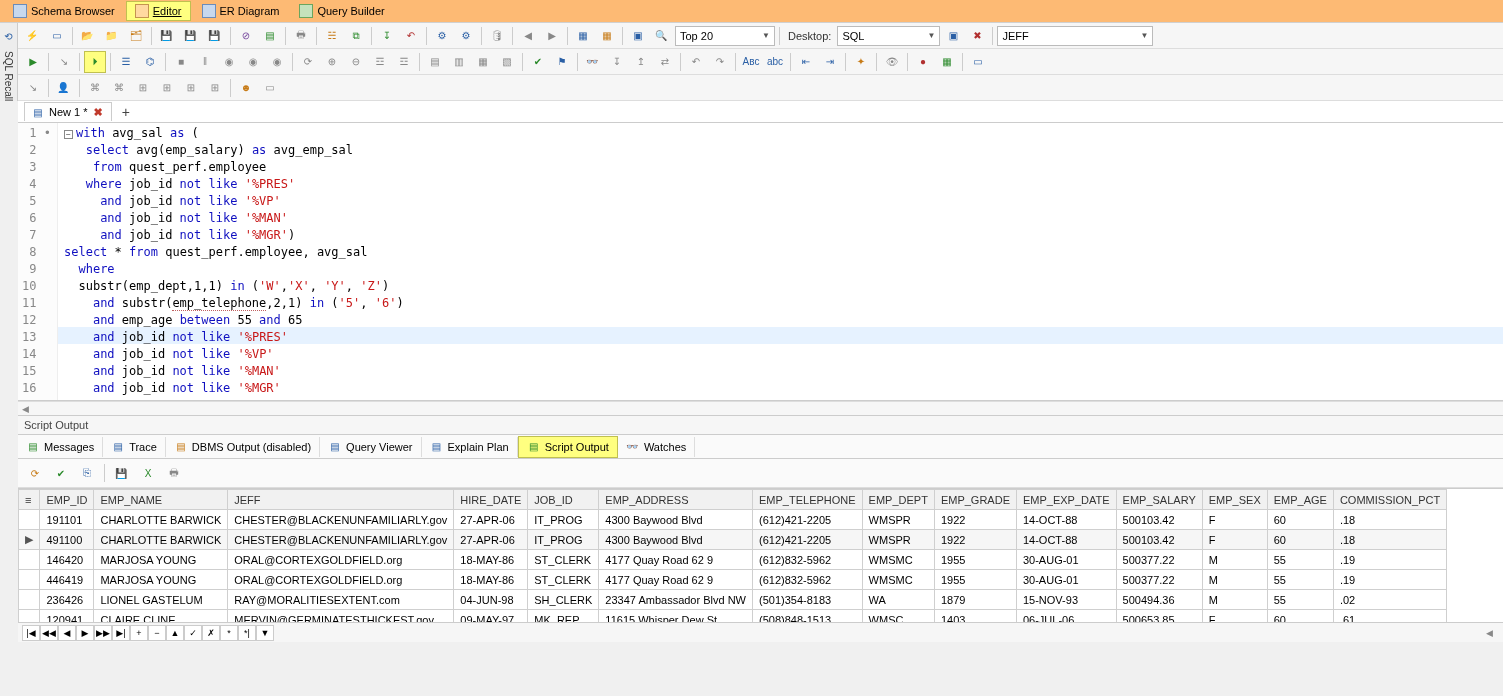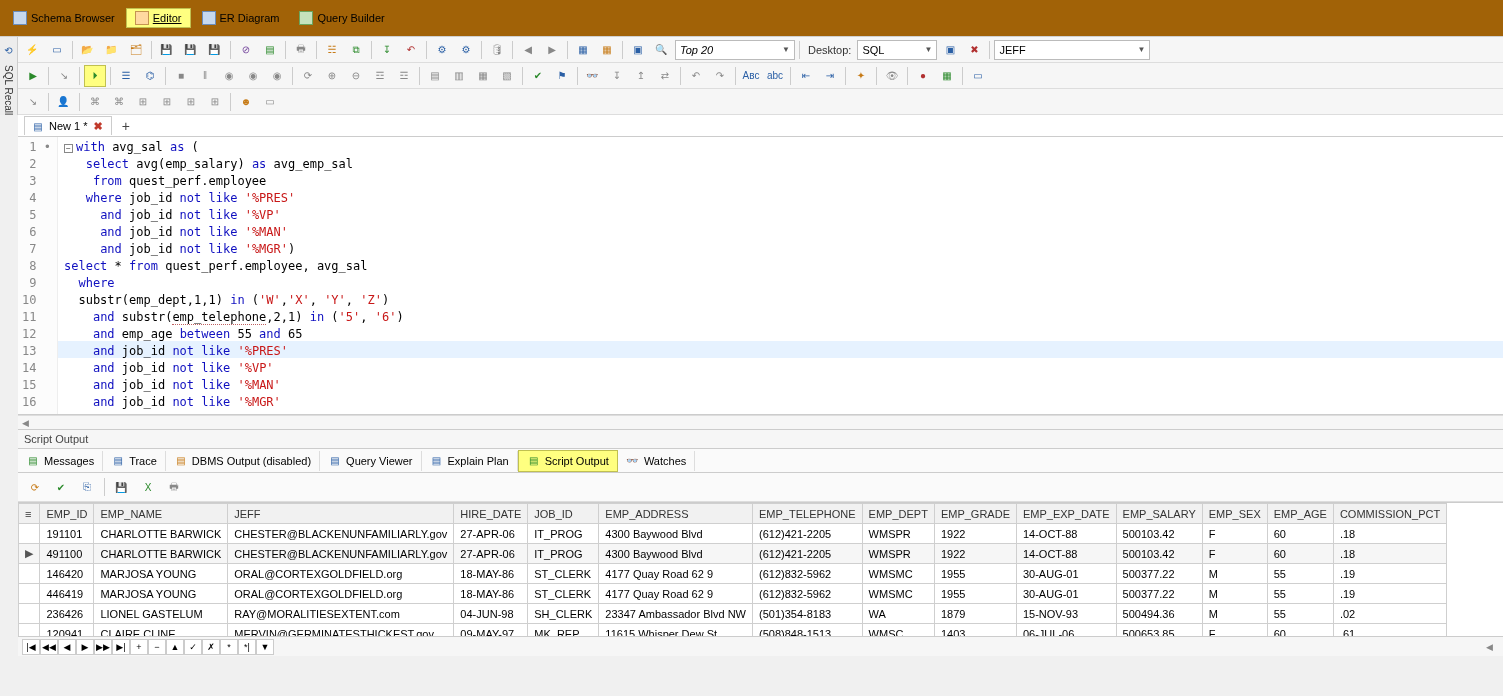--- a/index.html
+++ b/index.html
@@ -1,17 +1,17 @@
 <!DOCTYPE html>
 <html><head>
 <meta charset="utf-8">
 <style>
 * { margin:0; padding:0; box-sizing:border-box; }
 body { font-family:"Segoe UI",Tahoma,Arial,sans-serif; font-size:11px; background:#f0f0f0; color:#000; width:1503px; height:696px; overflow:hidden; position:relative; }
-.nav-tabs { display:flex; align-items:center; background:#a16207; padding:2px 4px; border-bottom:1px solid #d0d0d0; height:37px; }
+.nav-tabs { display:flex; align-items:center; background:#fdba74; padding:2px 4px; border-bottom:1px solid #d0d0d0; height:23px; }
 .nav-tab { display:flex; align-items:center; padding:2px 8px; margin-right:2px; border:1px solid transparent; cursor:pointer; gap:4px; }
 .nav-tab.active-yellow { background:#ffff80; border:1px solid #c0c050;text-decoration:underline; }
 .icon-sq { width:14px; height:14px; display:inline-block; background:#c5e2bc; border:1px solid #6aa55e; }
 .icon-sq.blue { background:#c7d8ee; border-color:#6a8cbb; }
 .icon-sq.orng { background:#ffd9a0; border-color:#c49450; }
 .toolbar-area { display:flex; }
 .side-tab { width:18px; background:#ededed; border-right:1px solid #ccc; display:flex; flex-direction:column; align-items:center; padding-top:6px; gap:4px; }
 .side-tab .vtxt { writing-mode:vertical-rl; font-size:10px; color:#333; margin-top:4px; }
 .tb-rows { flex:1; }
 .tb-row { display:flex; align-items:center; background:#f6f6f6; border-bottom:1px solid #ddd; padding:2px 4px; height:26px; gap:2px; }
@@ -159,27 +159,27 @@
       <button class="tb-btn">
           <span class="glyph g-orange">▦</span>
         </button>
       <div class="tb-sep"></div>
       <button class="tb-btn">
           <span class="glyph g-blue">▣</span>
         </button>
       <button class="tb-btn">
           <span class="glyph g-gray">🔍</span>
         </button>
-      <div class="tb-drop" style="width:120px;font-style:italic;">
+      <div class="tb-drop" style="width:100px;">
           <span>Top 20</span>
           <span style="margin-left:auto" class="arr">▼</span>
         </div>
       <div class="tb-sep"></div>
       <span class="lbl">Desktop:</span>
-      <div class="tb-drop" style="width:80px;text-align:right;">
+      <div class="tb-drop" style="width:103px;text-align:right;">
           <span>SQL</span>
           <span style="margin-left:auto" class="arr">▼</span>
         </div>
       <button class="tb-btn">
           <span class="glyph g-blue">▣</span>
         </button>
       <button class="tb-btn">
           <span class="glyph g-red">✖</span>
         </button>
       <div class="tb-sep"></div>

